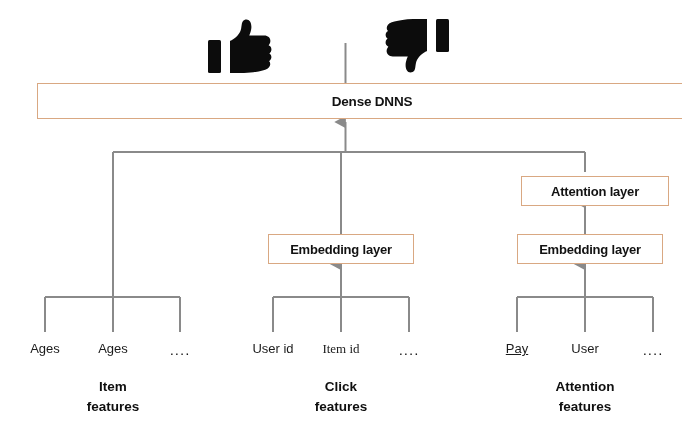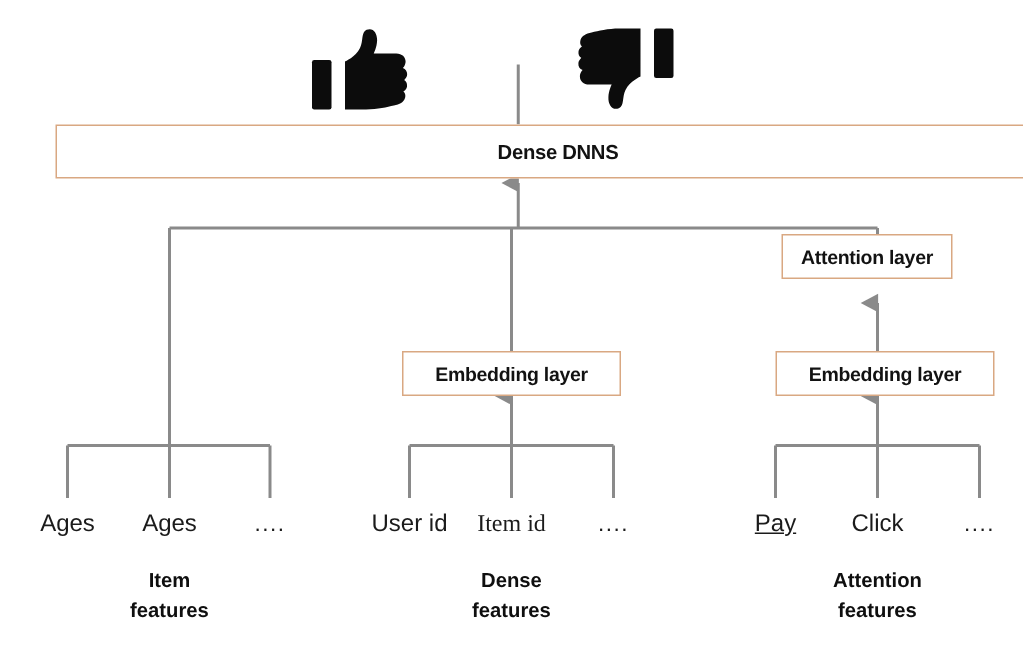--- a/index.html
+++ b/index.html
@@ -41,22 +41,22 @@
   }
   .box-dnns {
     left: 37px;
     top: 83px;
     width: 670px;
     height: 36px;
     font-size: 13.5px;
   }
   .box-attention {
     left: 521px;
-    top: 156px;
-    width: 114px;
+    top: 176px;
+    width: 148px;
     height: 30px;
     font-size: 13px;
   }
   .box-emb-sparse {
     left: 268px;
     top: 234px;
     width: 146px;
     height: 30px;
     font-size: 13px;
   }
@@ -65,21 +65,21 @@
     top: 234px;
     width: 146px;
     height: 30px;
     font-size: 13px;
   }
 
   
   .leaf {
     position: absolute;
     text-align: center;
-    font-size: 16px;
+    font-size: 13px;
     color: #1b1b1b;
     white-space: nowrap;
     transform: translateX(-50%);
     z-index: 3;
   }
   .leaf.dots {
     font-size: 15px;
     letter-spacing: 1px;
   }
 
@@ -196,30 +196,30 @@
 
   <div class="leaf" style="left:45px;  top:341px;">Ages</div>
   <div class="leaf" style="left:113px; top:341px;">Ages</div>
   <div class="leaf dots" style="left:180px; top:341px;">....</div>
 
   <div class="leaf" style="left:273px; top:341px;">User id</div>
   <div class="leaf" style="left:341px; top:341px;font-family:Liberation Serif, serif;">Item id</div>
   <div class="leaf dots" style="left:409px; top:341px;">....</div>
 
   <div class="leaf" style="left:517px; top:341px;text-decoration:underline;">Pay</div>
-  <div class="leaf" style="left:585px; top:341px;">Click</div>
+  <div class="leaf" style="left:585px; top:341px;">User</div>
   <div class="leaf dots" style="left:653px; top:341px;">....</div>
 
   <div class="caption" style="left:113px; top:377px;">
     <div>Item</div>
     <div>features</div>
   </div>
 
   <div class="caption" style="left:341px; top:377px;">
-    <div>Dense</div>
+    <div>Click</div>
     <div>features</div>
   </div>
 
   <div class="caption" style="left:585px; top:377px;">
     <div>Attention</div>
     <div>features</div>
   </div>
 
 </div>
 

